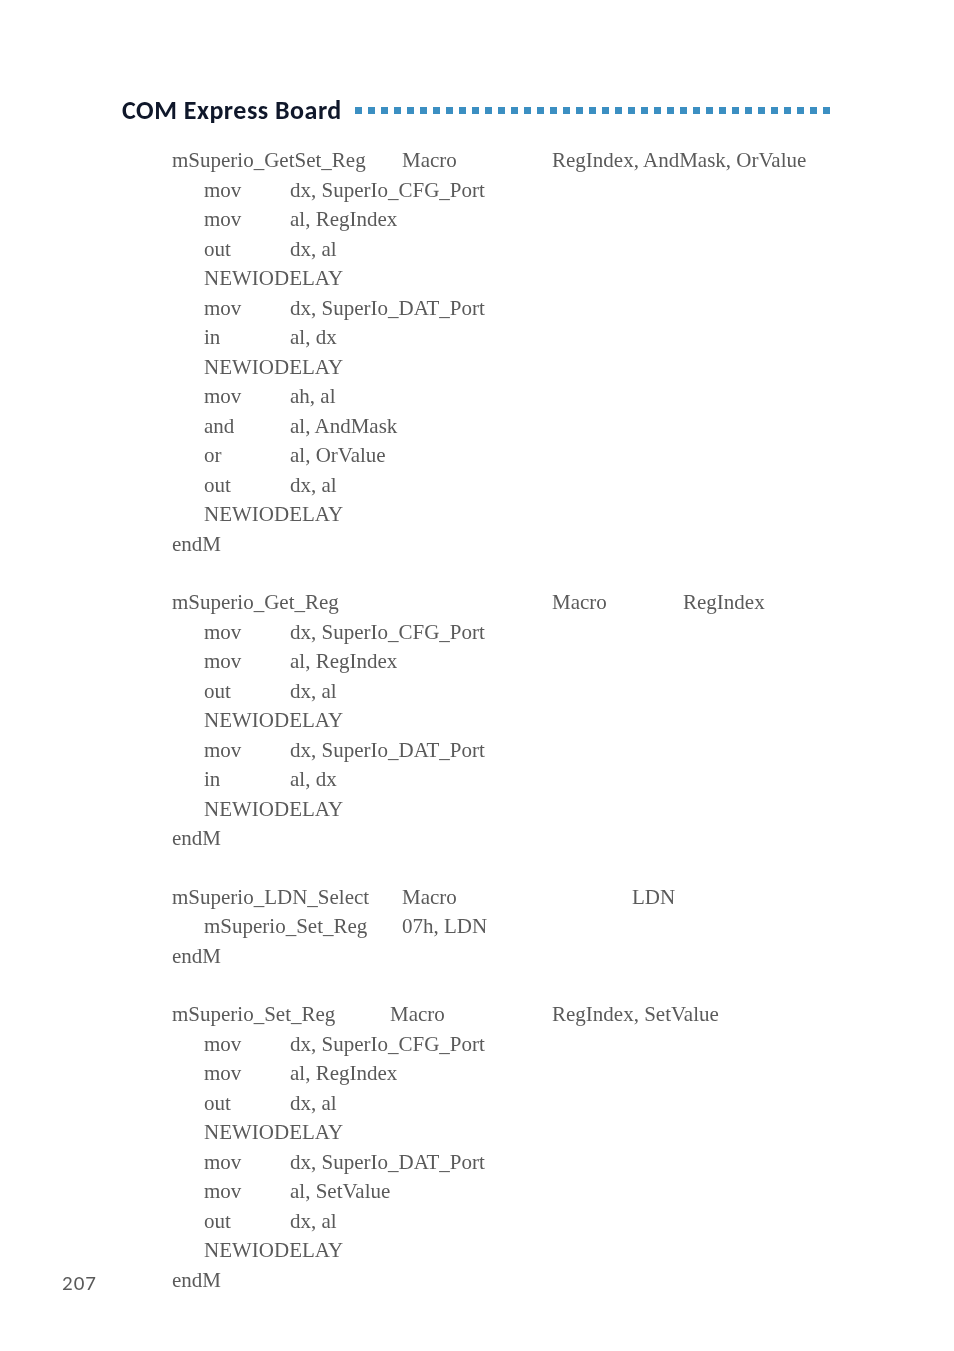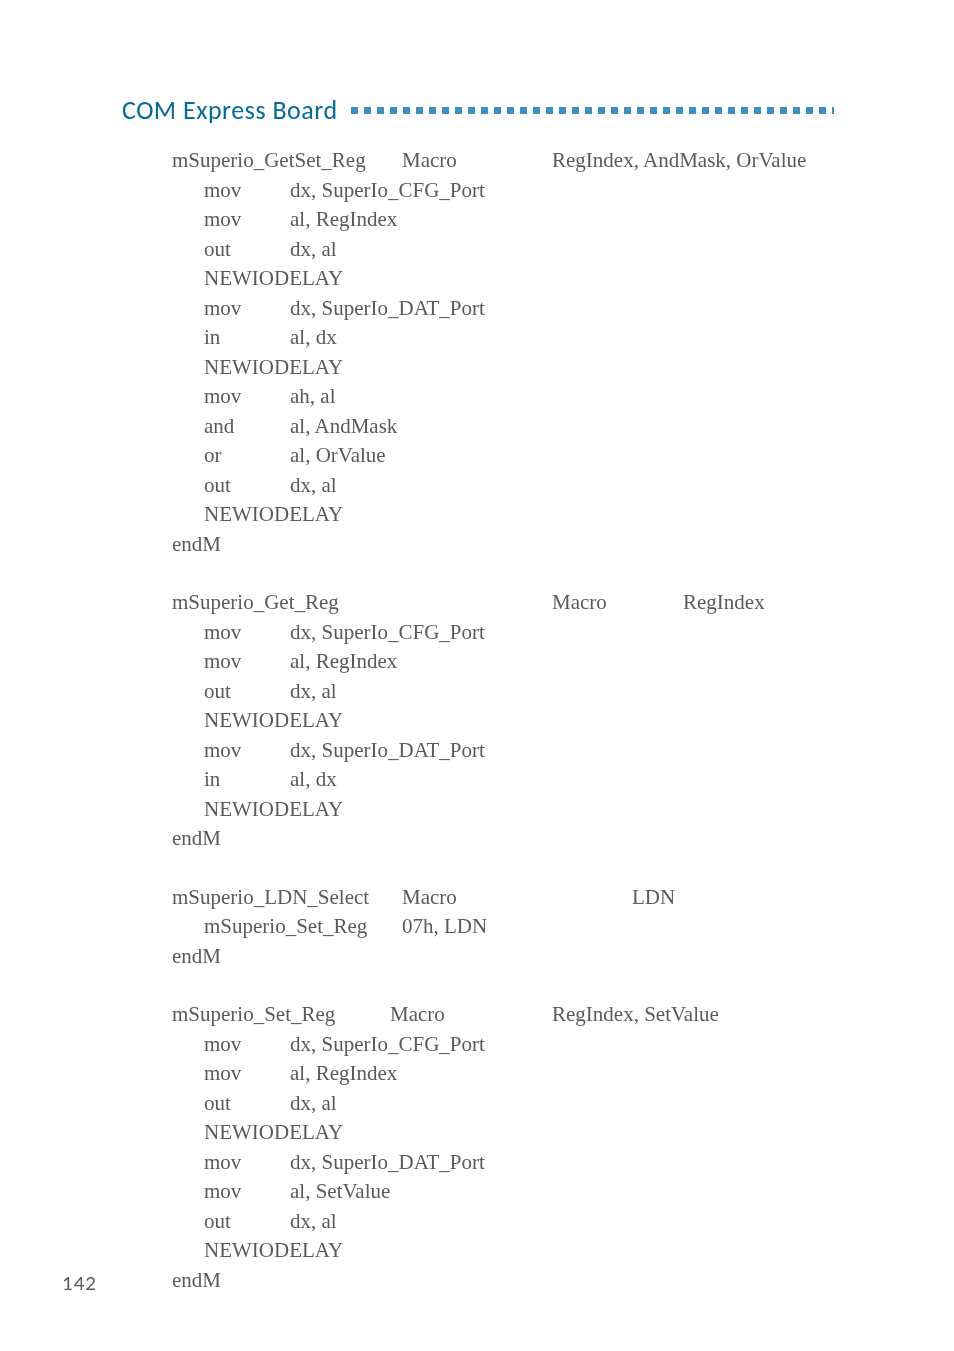--- a/index.html
+++ b/index.html
@@ -17,26 +17,26 @@
   }
   .header {
     position: absolute;
     top: 94px;
     left: 122px;
     right: 120px;
     display: flex;
     align-items: center;
   }
   .header-title {
-    color: #0369a1;
+    color: #0f172a;
     font-size: 26px;
     letter-spacing: 0.5px;
     margin-right: 13px;
     white-space: nowrap;
-    font-weight: 400;
+    font-weight: 700;
   }
   .dots {
     flex: 1;
     display: flex;
     align-items: center;
     gap: 6px;
     overflow: hidden;
   }
   .dot {
     width: 7px;
@@ -114,13 +114,13 @@
     </div>
 </div>
 
 <div class="content">
   <div class="code-block"><div style="position: relative; height: 29.5px;"><span style="position: absolute; left: 0px;">mSuperio_GetSet_Reg</span><span style="position: absolute; left: 230px;">Macro</span><span style="position: absolute; left: 380px;">RegIndex, AndMask, OrValue</span></div><div style="position: relative; height: 29.5px;"><span style="position: absolute; left: 0px;"></span><span style="position: absolute; left: 32px;">mov</span><span style="position: absolute; left: 118px;">dx, SuperIo_CFG_Port</span></div><div style="position: relative; height: 29.5px;"><span style="position: absolute; left: 0px;"></span><span style="position: absolute; left: 32px;">mov</span><span style="position: absolute; left: 118px;">al, RegIndex</span></div><div style="position: relative; height: 29.5px;"><span style="position: absolute; left: 0px;"></span><span style="position: absolute; left: 32px;">out</span><span style="position: absolute; left: 118px;">dx, al</span></div><div style="position: relative; height: 29.5px;"><span style="position: absolute; left: 0px;"></span><span style="position: absolute; left: 32px;">NEWIODELAY</span></div><div style="position: relative; height: 29.5px;"><span style="position: absolute; left: 0px;"></span><span style="position: absolute; left: 32px;">mov</span><span style="position: absolute; left: 118px;">dx, SuperIo_DAT_Port</span></div><div style="position: relative; height: 29.5px;"><span style="position: absolute; left: 0px;"></span><span style="position: absolute; left: 32px;">in</span><span style="position: absolute; left: 118px;">al, dx</span></div><div style="position: relative; height: 29.5px;"><span style="position: absolute; left: 0px;"></span><span style="position: absolute; left: 32px;">NEWIODELAY</span></div><div style="position: relative; height: 29.5px;"><span style="position: absolute; left: 0px;"></span><span style="position: absolute; left: 32px;">mov</span><span style="position: absolute; left: 118px;">ah, al</span></div><div style="position: relative; height: 29.5px;"><span style="position: absolute; left: 0px;"></span><span style="position: absolute; left: 32px;">and</span><span style="position: absolute; left: 118px;">al, AndMask</span></div><div style="position: relative; height: 29.5px;"><span style="position: absolute; left: 0px;"></span><span style="position: absolute; left: 32px;">or</span><span style="position: absolute; left: 118px;">al, OrValue</span></div><div style="position: relative; height: 29.5px;"><span style="position: absolute; left: 0px;"></span><span style="position: absolute; left: 32px;">out</span><span style="position: absolute; left: 118px;">dx, al</span></div><div style="position: relative; height: 29.5px;"><span style="position: absolute; left: 0px;"></span><span style="position: absolute; left: 32px;">NEWIODELAY</span></div><div style="position: relative; height: 29.5px;"><span style="position: absolute; left: 0px;">endM</span></div></div>
   <div class="code-block"><div style="position: relative; height: 29.5px;"><span style="position: absolute; left: 0px;">mSuperio_Get_Reg</span><span style="position: absolute; left: 250px;"></span><span style="position: absolute; left: 380px;">Macro</span><span style="position: absolute; left: 511px;">RegIndex</span></div><div style="position: relative; height: 29.5px;"><span style="position: absolute; left: 0px;"></span><span style="position: absolute; left: 32px;">mov</span><span style="position: absolute; left: 118px;">dx, SuperIo_CFG_Port</span></div><div style="position: relative; height: 29.5px;"><span style="position: absolute; left: 0px;"></span><span style="position: absolute; left: 32px;">mov</span><span style="position: absolute; left: 118px;">al, RegIndex</span></div><div style="position: relative; height: 29.5px;"><span style="position: absolute; left: 0px;"></span><span style="position: absolute; left: 32px;">out</span><span style="position: absolute; left: 118px;">dx, al</span></div><div style="position: relative; height: 29.5px;"><span style="position: absolute; left: 0px;"></span><span style="position: absolute; left: 32px;">NEWIODELAY</span></div><div style="position: relative; height: 29.5px;"><span style="position: absolute; left: 0px;"></span><span style="position: absolute; left: 32px;">mov</span><span style="position: absolute; left: 118px;">dx, SuperIo_DAT_Port</span></div><div style="position: relative; height: 29.5px;"><span style="position: absolute; left: 0px;"></span><span style="position: absolute; left: 32px;">in</span><span style="position: absolute; left: 118px;">al, dx</span></div><div style="position: relative; height: 29.5px;"><span style="position: absolute; left: 0px;"></span><span style="position: absolute; left: 32px;">NEWIODELAY</span></div><div style="position: relative; height: 29.5px;"><span style="position: absolute; left: 0px;">endM</span></div></div>
   <div class="code-block"><div style="position: relative; height: 29.5px;"><span style="position: absolute; left: 0px;">mSuperio_LDN_Select</span><span style="position: absolute; left: 230px;">Macro</span><span style="position: absolute; left: 380px;"></span><span style="position: absolute; left: 460px;">LDN</span></div><div style="position: relative; height: 29.5px;"><span style="position: absolute; left: 0px;"></span><span style="position: absolute; left: 32px;">mSuperio_Set_Reg</span><span style="position: absolute; left: 230px;">07h, LDN</span></div><div style="position: relative; height: 29.5px;"><span style="position: absolute; left: 0px;">endM</span></div></div>
   <div class="code-block"><div style="position: relative; height: 29.5px;"><span style="position: absolute; left: 0px;">mSuperio_Set_Reg</span><span style="position: absolute; left: 218px;">Macro</span><span style="position: absolute; left: 380px;">RegIndex, SetValue</span></div><div style="position: relative; height: 29.5px;"><span style="position: absolute; left: 0px;"></span><span style="position: absolute; left: 32px;">mov</span><span style="position: absolute; left: 118px;">dx, SuperIo_CFG_Port</span></div><div style="position: relative; height: 29.5px;"><span style="position: absolute; left: 0px;"></span><span style="position: absolute; left: 32px;">mov</span><span style="position: absolute; left: 118px;">al, RegIndex</span></div><div style="position: relative; height: 29.5px;"><span style="position: absolute; left: 0px;"></span><span style="position: absolute; left: 32px;">out</span><span style="position: absolute; left: 118px;">dx, al</span></div><div style="position: relative; height: 29.5px;"><span style="position: absolute; left: 0px;"></span><span style="position: absolute; left: 32px;">NEWIODELAY</span></div><div style="position: relative; height: 29.5px;"><span style="position: absolute; left: 0px;"></span><span style="position: absolute; left: 32px;">mov</span><span style="position: absolute; left: 118px;">dx, SuperIo_DAT_Port</span></div><div style="position: relative; height: 29.5px;"><span style="position: absolute; left: 0px;"></span><span style="position: absolute; left: 32px;">mov</span><span style="position: absolute; left: 118px;">al, SetValue</span></div><div style="position: relative; height: 29.5px;"><span style="position: absolute; left: 0px;"></span><span style="position: absolute; left: 32px;">out</span><span style="position: absolute; left: 118px;">dx, al</span></div><div style="position: relative; height: 29.5px;"><span style="position: absolute; left: 0px;"></span><span style="position: absolute; left: 32px;">NEWIODELAY</span></div><div style="position: relative; height: 29.5px;"><span style="position: absolute; left: 0px;">endM</span></div></div>
 </div>
 
-<div class="page-number">142</div>
+<div class="page-number">207</div>
 
 </body></html>

